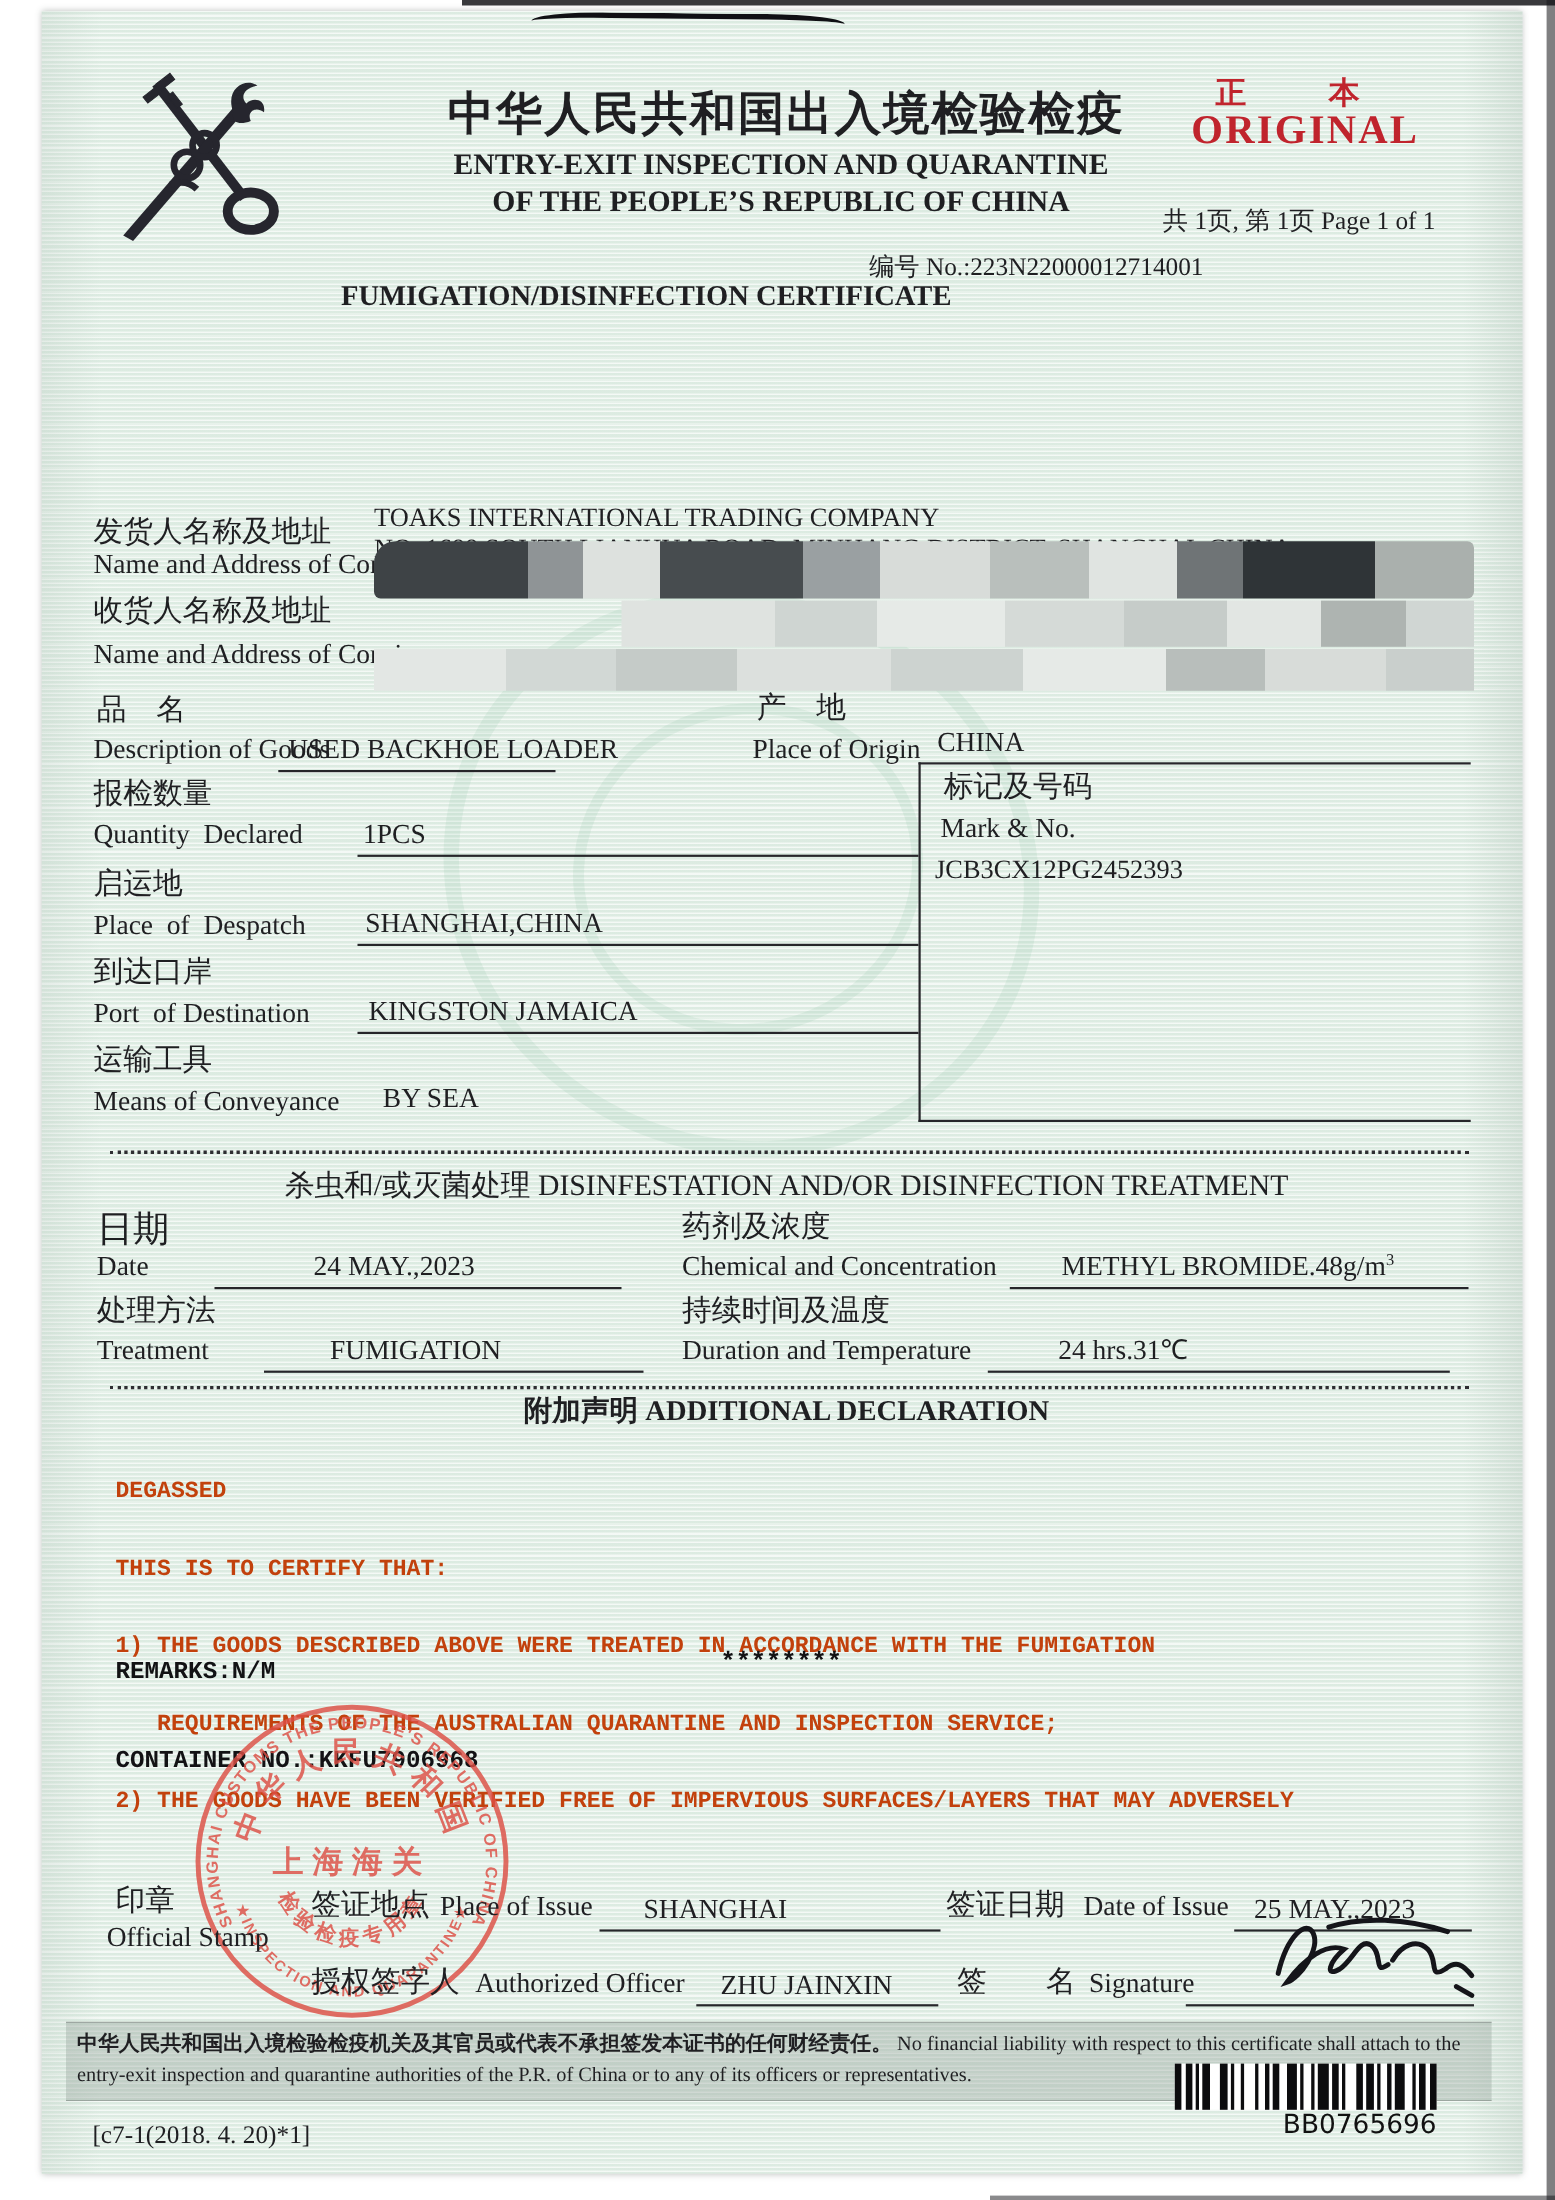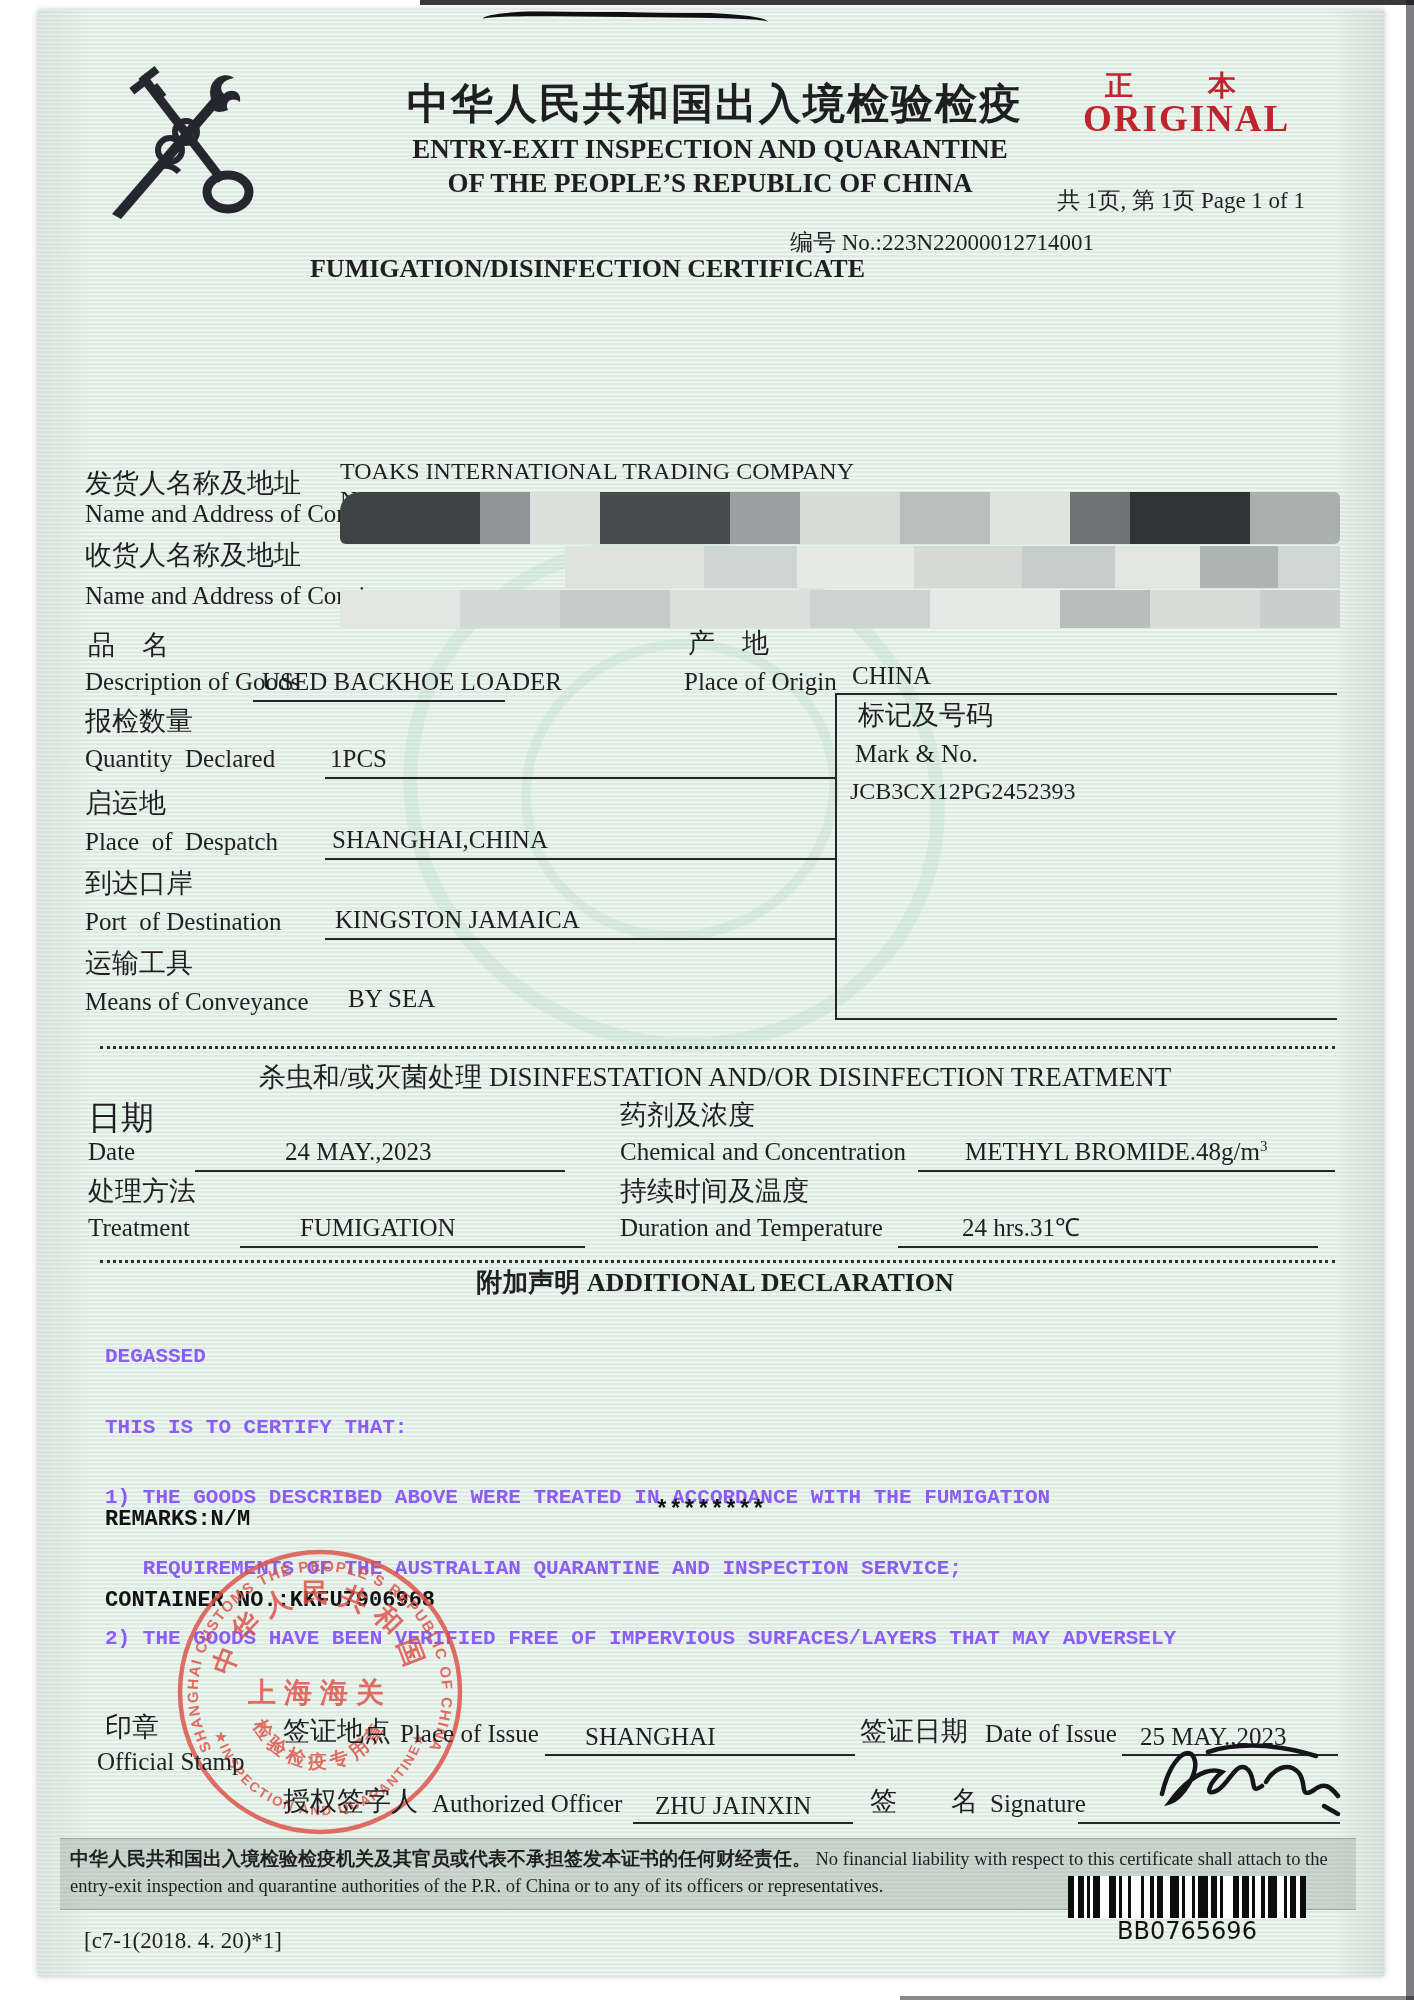--- a/index.html
+++ b/index.html
@@ -135,21 +135,21 @@
   <div class="t serif" style="left:88px;top:1214px;font-size:25px;">Treatment</div>
   <div class="t serif" style="left:300px;top:1214px;font-size:25px;">FUMIGATION</div>
   <div class="ul" style="left:240px;top:1246px;width:345px;"></div>
   <div class="t serif" style="left:620px;top:1214px;font-size:25px;">Duration and Temperature</div>
   <div class="t serif" style="left:962px;top:1214px;font-size:25px;">24 hrs.31℃</div>
   <div class="ul" style="left:898px;top:1246px;width:420px;"></div>
 
   <div class="dotted" style="left:100px;top:1260px;width:1235px;"></div>
   <div class="t serif b" style="left:160px;top:1268px;width:1110px;font-size:26px;text-align:center;">附加声明 ADDITIONAL DECLARATION</div>
 
-  <div class="t mono b" style="left:105px;top:1298px;font-size:21px;line-height:23.5px;color:#8b5cf6;">
+  <div class="t mono b" style="left:105px;top:1298px;font-size:21px;line-height:23.5px;color:#c2410c;">
     <div>DEGASSED</div>
     <div>THIS IS TO CERTIFY THAT:</div>
     <div>1) THE GOODS DESCRIBED ABOVE WERE TREATED IN ACCORDANCE WITH THE FUMIGATION</div>
     <div>   REQUIREMENTS OF THE AUSTRALIAN QUARANTINE AND INSPECTION SERVICE;</div>
     <div>2) THE GOODS HAVE BEEN VERIFIED FREE OF IMPERVIOUS SURFACES/LAYERS THAT MAY ADVERSELY</div>
   </div>
 
   <div class="t mono b" style="left:105px;top:1452px;font-size:22px;line-height:27px;color:#121214;">
     <div>REMARKS:N/M</div>
     <div>CONTAINER NO.:KKFU7906968</div>
@@ -261,14 +261,14 @@
       <div style="width: 1.33333%; background: rgb(12, 12, 14);"></div>
       <div style="width: 1.33333%; background: transparent;"></div>
       <div style="width: 4%; background: rgb(12, 12, 14);"></div>
       <div style="width: 2.66667%; background: transparent;"></div>
       <div style="width: 1.33333%; background: rgb(12, 12, 14);"></div>
       <div style="width: 1.33333%; background: transparent;"></div>
       <div style="width: 2.66667%; background: rgb(12, 12, 14);"></div>
       <div style="width: 1.33333%; background: transparent;"></div>
       <div style="width: 2.66667%; background: rgb(12, 12, 14);"></div>
     </div>
-  <div class="t sans" style="left:1068px;top:1918px;width:238px;font-size:24px;text-align:center;color:#111;">BB0765696</div>
+  <div class="t sans" style="left:1068px;top:1918px;width:238px;font-size:24px;text-align:right;color:#111;">BB0765696</div>
 </div>
 
 </body></html>

